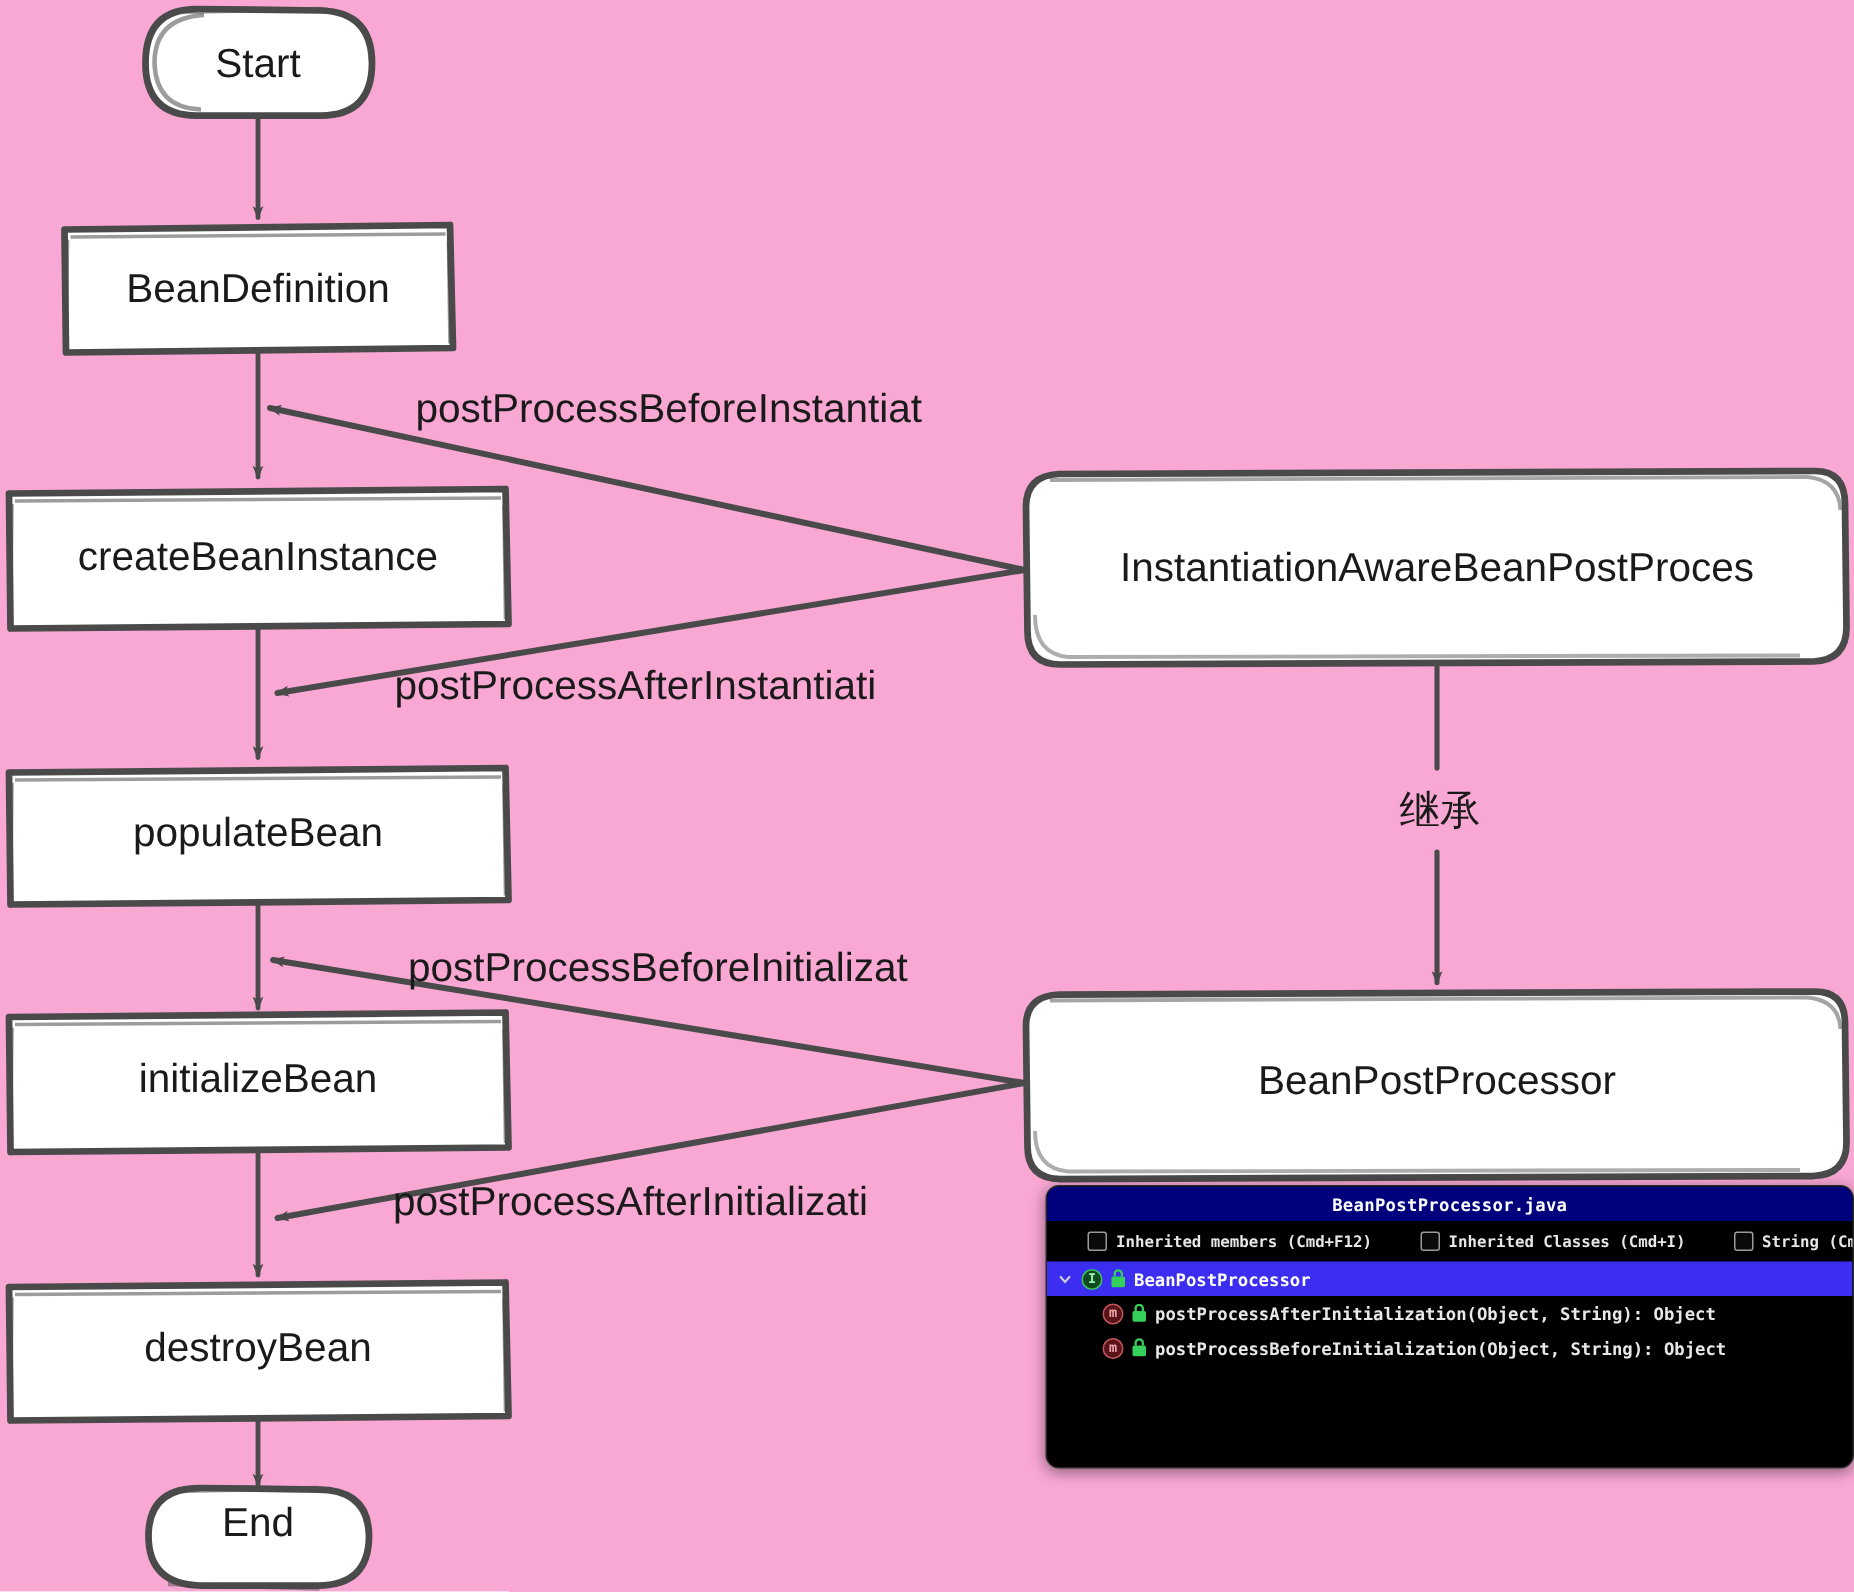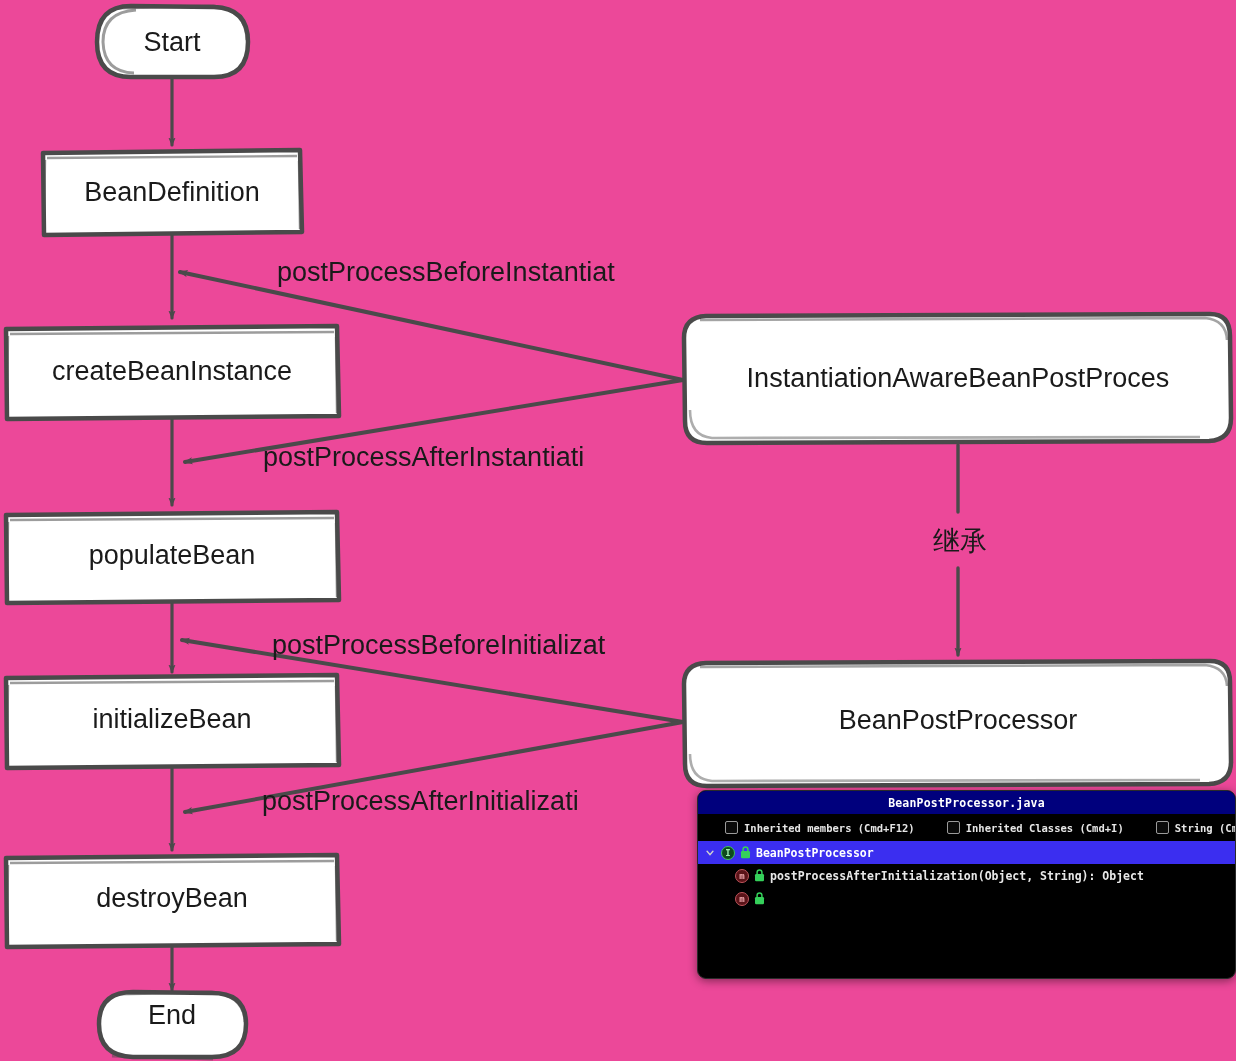--- a/index.html
+++ b/index.html
@@ -7,21 +7,21 @@
     width: 1236px;
     height: 1061px;
     background: #ffffff;
     font-family: "Liberation Sans", sans-serif;
     overflow: hidden;
   }
   #stage {
     position: relative;
     width: 1236px;
     height: 1061px;
-    background: #ec4899;
+    background: #f9a8d4;
   }
   #flow {
     position: absolute;
     left: 0; top: 0;
     width: 1236px;
     height: 1061px;
   }
   .node-label {
     font-family: "Liberation Sans", sans-serif;
     fill: #1a1a1a;
@@ -298,18 +298,19 @@
       </div>
 
       <div class="tree-row child">
         <span class="ic-method">m</span>
         <span class="ic-lock">
           <svg width="11" height="13" viewBox="0 0 11 13">
             <rect x="1" y="5" width="9" height="7.2" rx="1.2" fill="#35d05a"></rect>
             <path d="M3.1 5 V3.3 A2.4 2.4 0 0 1 7.9 3.3 V5" fill="none" stroke="#35d05a" stroke-width="1.5"></path>
           </svg>
         </span>
+        <span class="tree-text">postProcessBeforeInitialization(Object, String): Object</span>
       </div>
 
     </div>
   </div>
 
 </div>
 
 </body></html>

